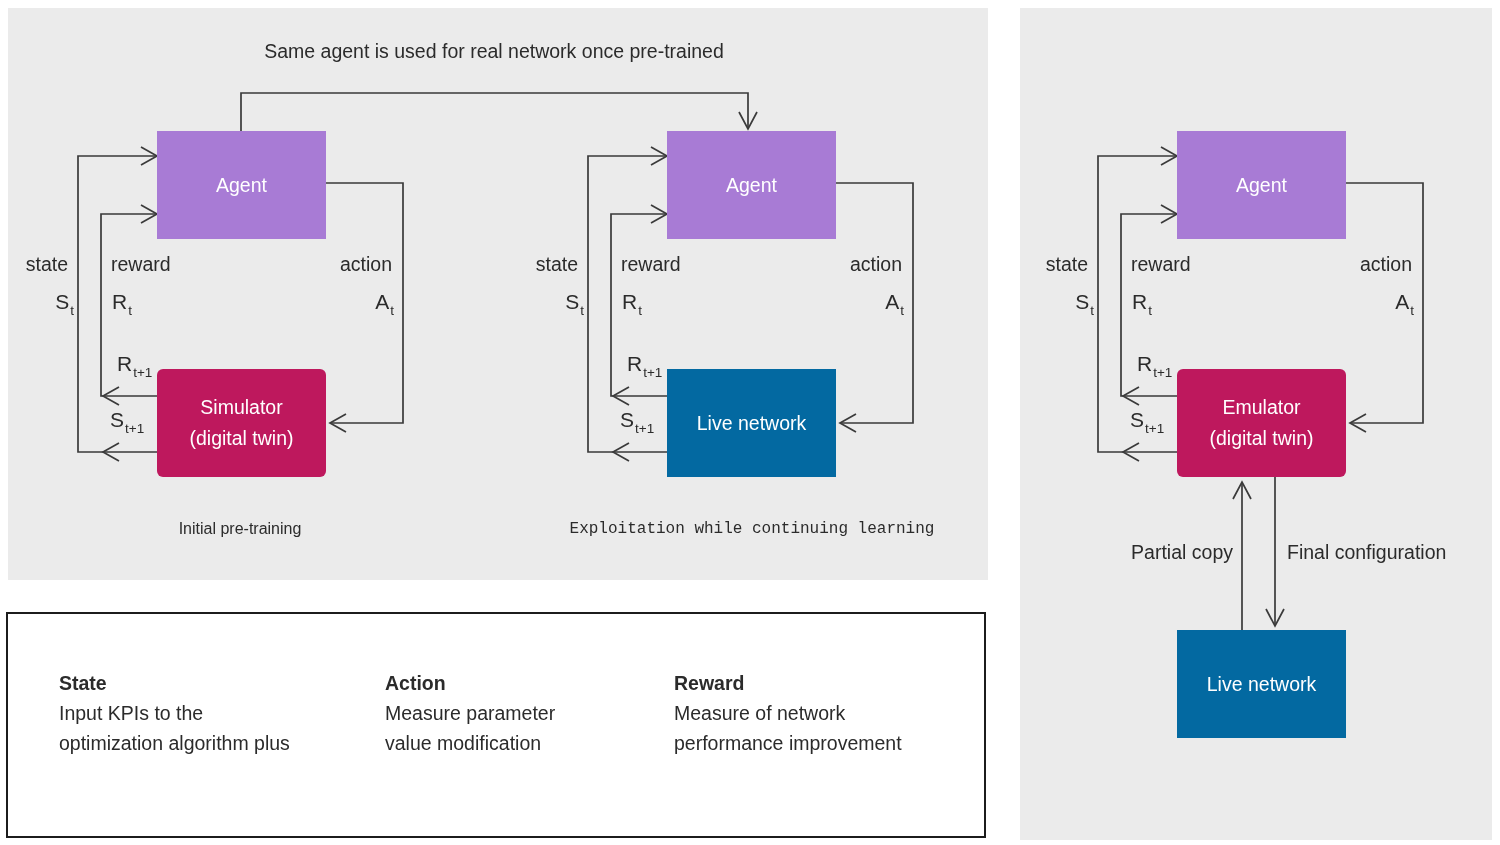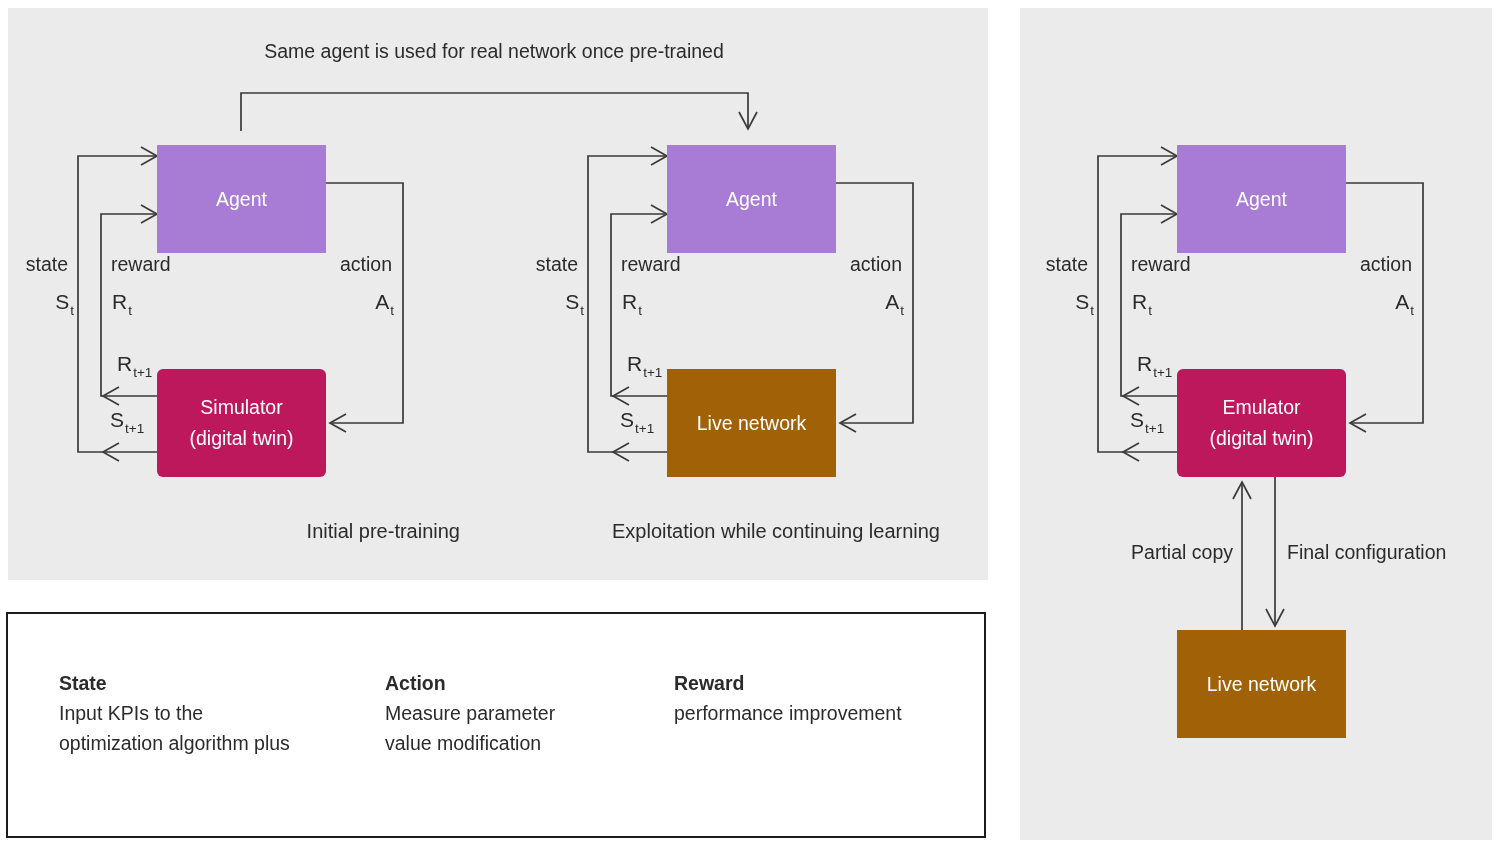--- a/index.html
+++ b/index.html
@@ -6,28 +6,28 @@
   .page{position:relative;width:1500px;height:845px;background:#ffffff;
         font-family:"Liberation Sans",sans-serif;color:#2b2b2b;overflow:hidden;padding-left:31px;}
   .panel{position:absolute;background:#ebebeb;}
   #panel-left{left:8px;top:8px;width:980px;height:572px;}
   #panel-right{left:1020px;top:8px;width:472px;height:832px;}
   .overlay{position:absolute;left:0;top:0;pointer-events:none;}
   .overlay path,.overlay polyline{fill:none;stroke:#3a3a3a;stroke-width:1.7px;}
   .box{position:absolute;width:169px;height:108px;display:flex;flex-direction:column;
        align-items:center;justify-content:center;color:#ffffff;font-size:19.5px;
        line-height:31px;text-align:center;}
-  .purple{background:#a87bd5;margin-top:14px;}
+  .purple{background:#a87bd5;}
   .orange{background:#be185d;border-radius:6px;}
-  .green{background:#a16207;}
+  .green{background:#0369a1;}
   .lbl{position:absolute;font-size:19.5px;line-height:22px;white-space:nowrap;}
   .lbl.r{text-align:right;}
   .sym{font-size:21px;}
   .subsc{font-size:13.5px;position:relative;top:6px;margin-left:1px;}
-  .caption{position:absolute;width:440px;text-align:right;font-size:20px;}
+  .caption{position:absolute;width:440px;text-align:center;font-size:16px;}
   .note{position:absolute;left:248px;top:40px;width:492px;text-align:center;font-size:19.5px;}
   .legend{position:absolute;left:6px;top:612px;width:980px;height:226px;background:#ffffff;
           border:2px solid #1c1c1c;box-sizing:border-box;}
   .legend-col{position:absolute;top:54px;font-size:19.5px;line-height:30px;}
   .legend-title{font-weight:bold;}
 </style>
 </head>
 <body>
 
 <div class="page">
@@ -99,21 +99,21 @@
     <div>Live network</div>
   </div>
   <div class="lbl r" style="left:518px;top:253px;width:60px;">state</div>
   <div class="lbl" style="left:621px;top:253px;">reward</div>
   <div class="lbl r" style="left:802px;top:253px;width:100px;">action</div>
   <div class="lbl r" style="left:524px;top:291px;width:60px;"><span class="sym">S</span><span class="subsc">t</span></div>
   <div class="lbl" style="left:622px;top:291px;"><span class="sym">R</span><span class="subsc">t</span></div>
   <div class="lbl r" style="left:844px;top:291px;width:60px;"><span class="sym">A</span><span class="subsc">t</span></div>
   <div class="lbl" style="left:627px;top:353px;"><span class="sym">R</span><span class="subsc">t+1</span></div>
   <div class="lbl" style="left:620px;top:409px;"><span class="sym">S</span><span class="subsc">t+1</span></div>
-  <div class="caption" style="left:500px;top:520px;">Exploitation while continuing learning</div>
+  <div class="caption" style="left:532px;top:520px;font-family:Liberation Mono, monospace;">Exploitation while continuing learning</div>
 
   <div class="box purple" style="left:1177px;top:131px;">
     <div>Agent</div>
   </div>
   <div class="box orange" style="left:1177px;top:369px;">
     <div>Emulator</div>
     <div>(digital twin)</div>
   </div>
   <div class="lbl r" style="left:1028px;top:253px;width:60px;">state</div>
   <div class="lbl" style="left:1131px;top:253px;">reward</div>
@@ -137,17 +137,18 @@
       <div>Input KPIs to the</div>
       <div>optimization algorithm plus</div>
     </div>
     <div class="legend-col" style="left:377px;">
       <div class="legend-title">Action</div>
       <div>Measure parameter</div>
       <div>value modification</div>
     </div>
     <div class="legend-col" style="left:666px;">
       <div class="legend-title">Reward</div>
+      <div>Measure of network</div>
       <div>performance improvement</div>
     </div>
   </div>
 
 </div>
 
 </body></html>

